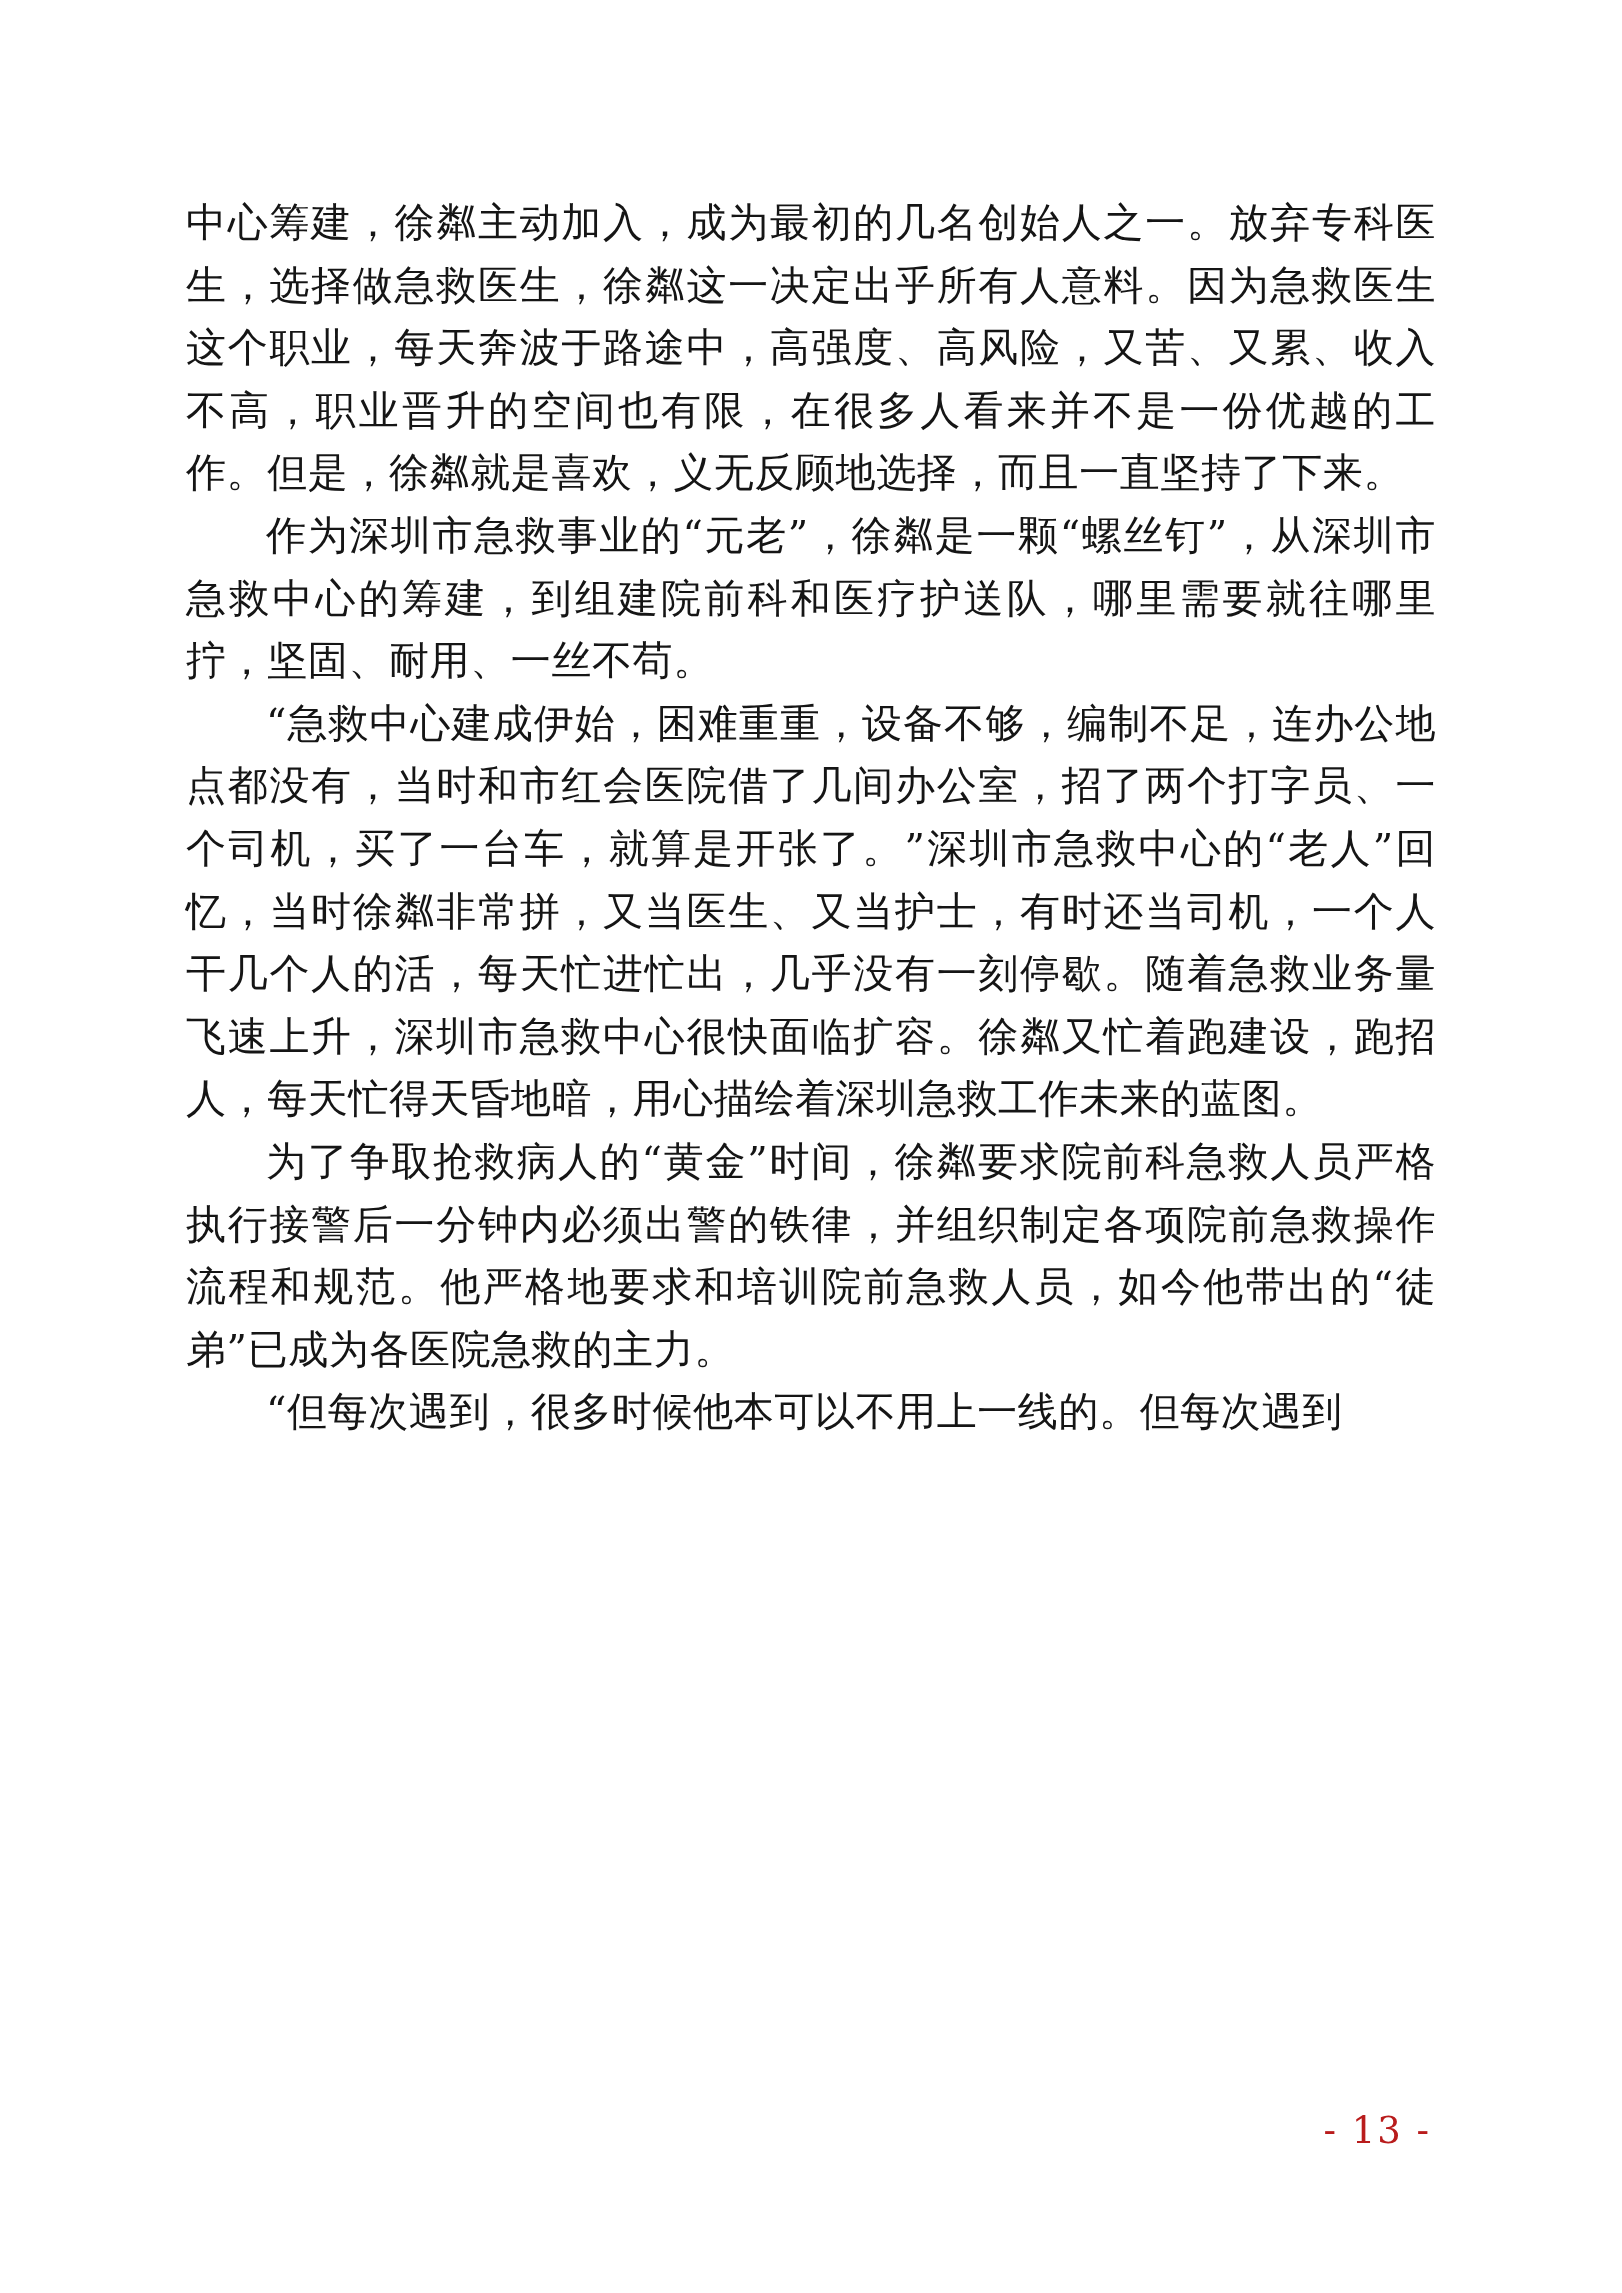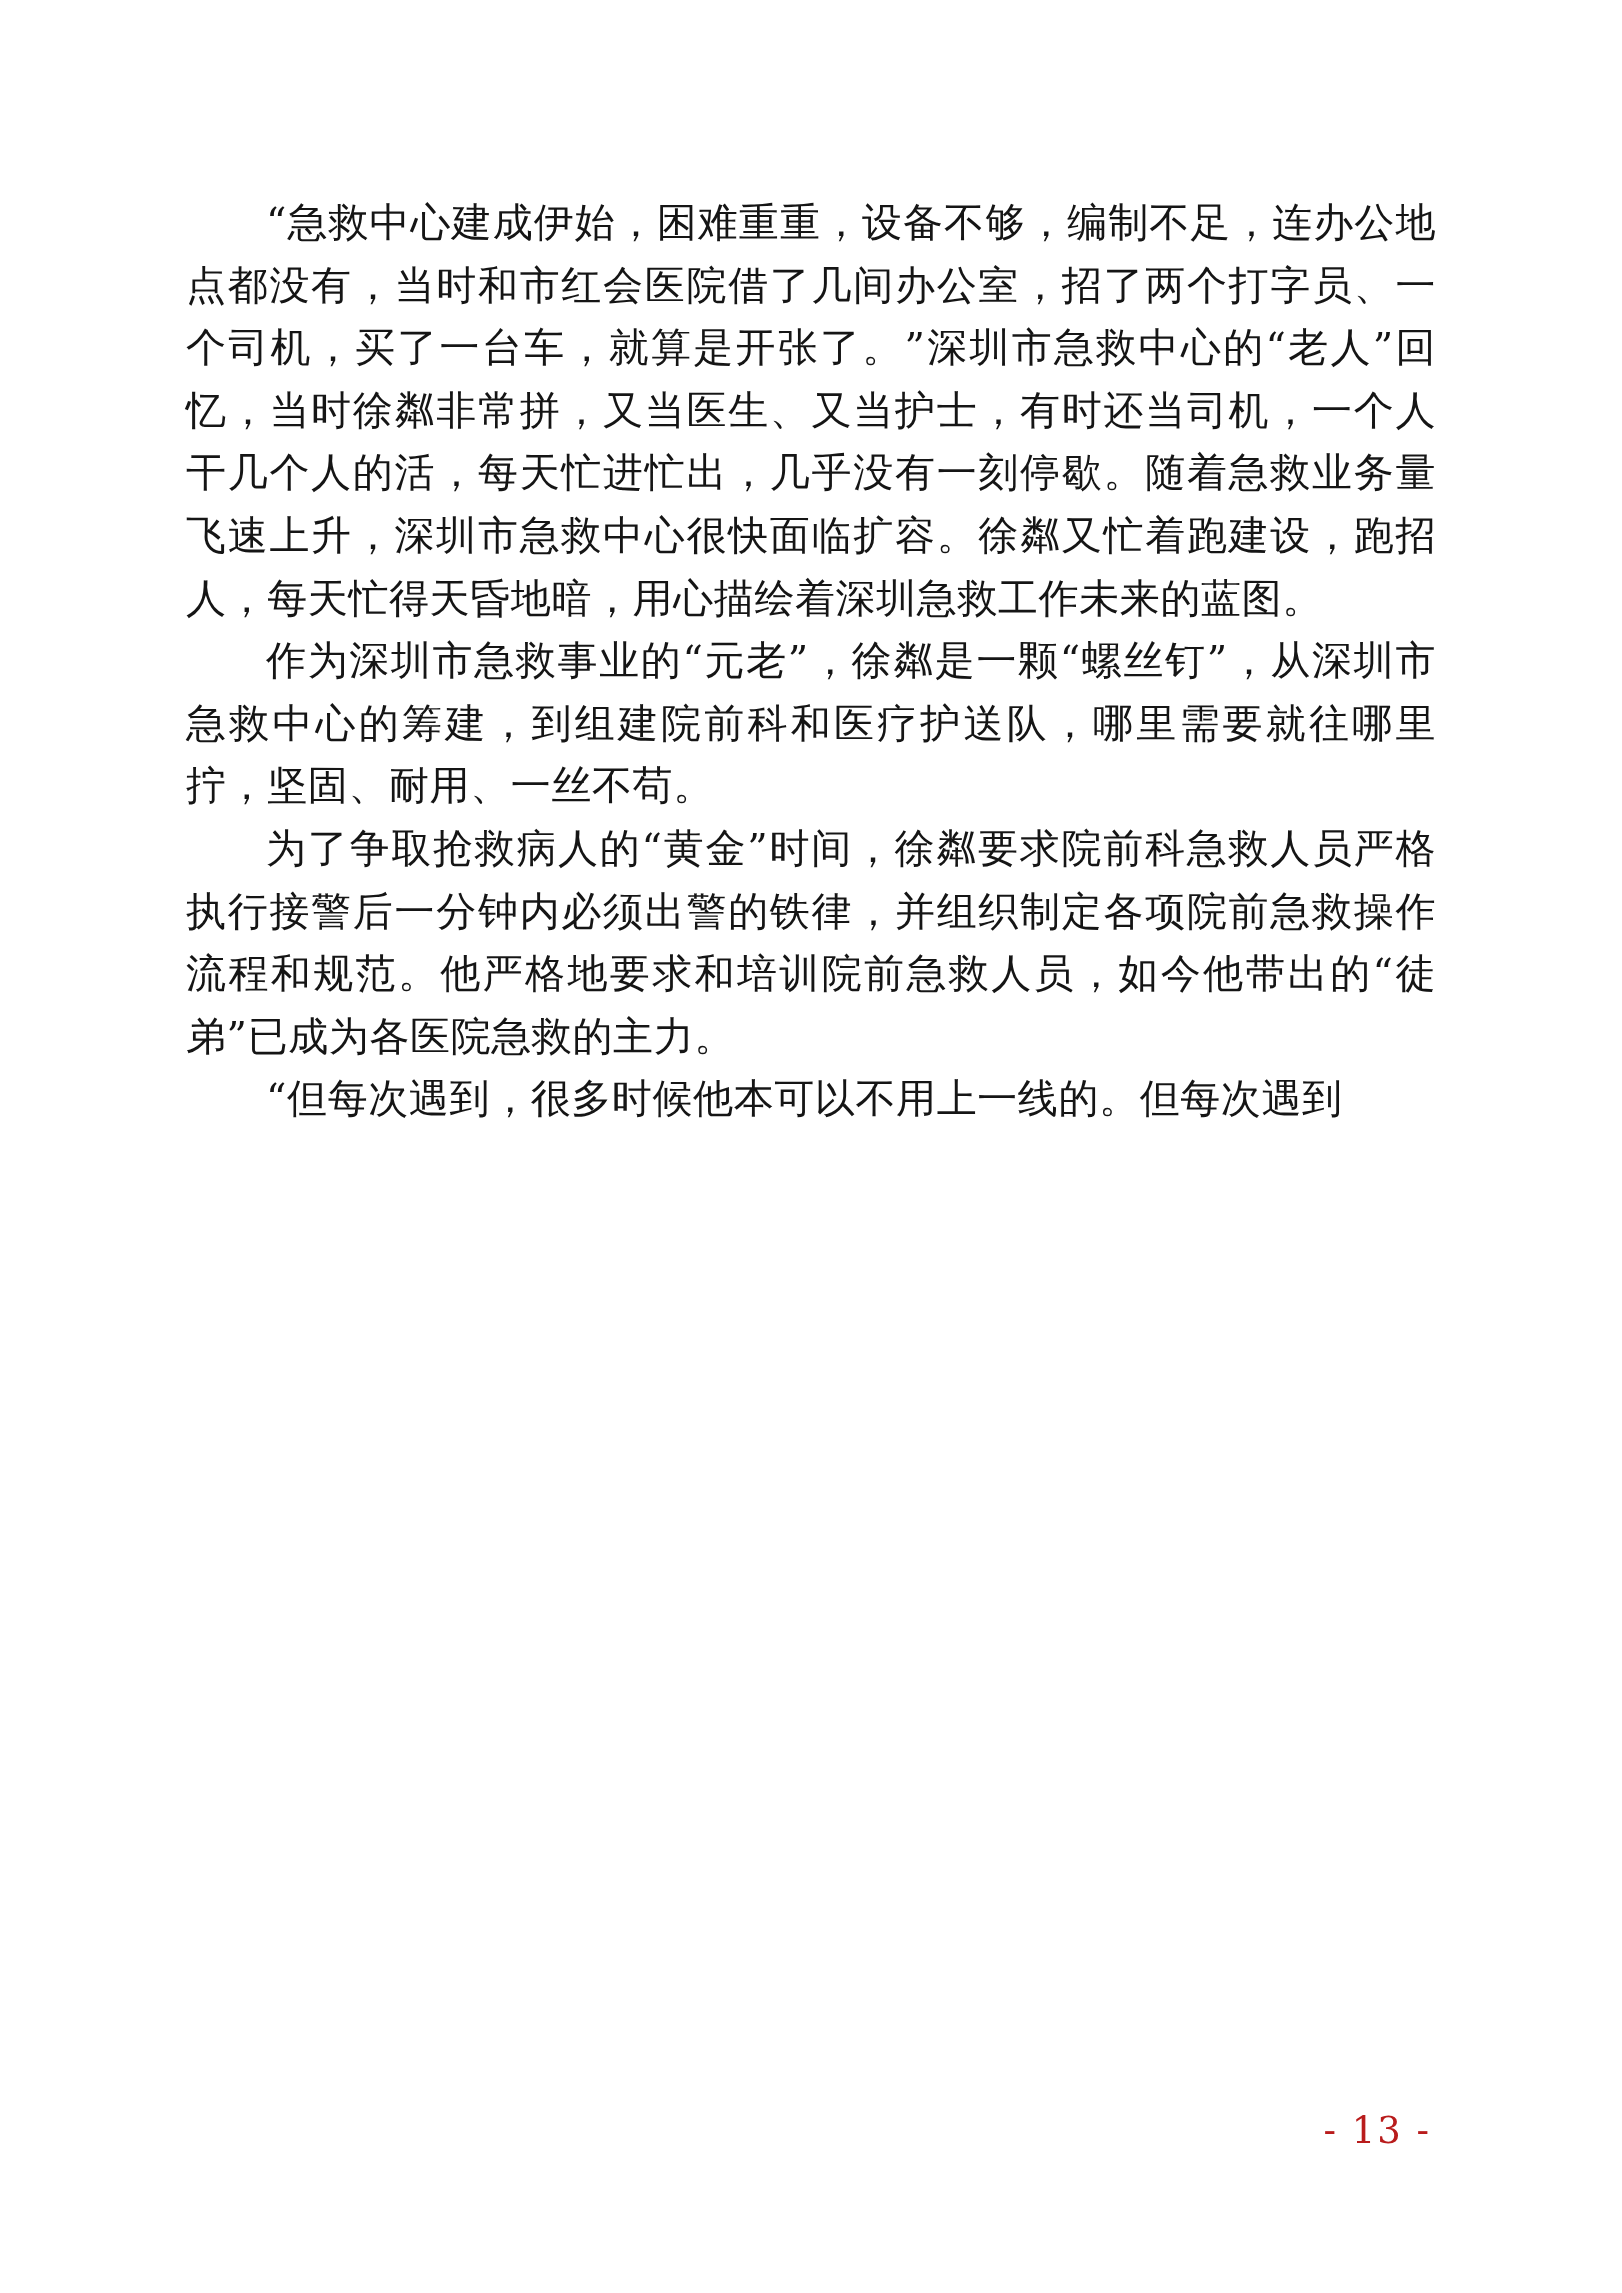--- a/index.html
+++ b/index.html
@@ -45,20 +45,21 @@
     letter-spacing: 2px;
     color: #b91c1c;
     font-family: "DejaVu Serif", serif;
   }
 </style>
 </head>
 <body>
 
 <div class="page">
   <div class="body-text">
+    <p class="para">中心筹建，徐粼主动加入，成为最初的几名创始人之一。放弃专科医生，选择做急救医生，徐粼这一决定出乎所有人意料。因为急救医生这个职业，每天奔波于路途中，高强度、高风险，又苦、又累、收入不高，职业晋升的空间也有限，在很多人看来并不是一份优越的工作。但是，徐粼就是喜欢，义无反顾地选择，而且一直坚持了下来。</p>
+    <p class="para indent">作为深圳市急救事业的“元老”，徐粼是一颗“螺丝钉”，从深圳市急救中心的筹建，到组建院前科和医疗护送队，哪里需要就往哪里拧，坚固、耐用、一丝不苟。</p>
     <p class="para indent">“急救中心建成伊始，困难重重，设备不够，编制不足，连办公地点都没有，当时和市红会医院借了几间办公室，招了两个打字员、一个司机，买了一台车，就算是开张了。”深圳市急救中心的“老人”回忆，当时徐粼非常拼，又当医生、又当护士，有时还当司机，一个人干几个人的活，每天忙进忙出，几乎没有一刻停歇。随着急救业务量飞速上升，深圳市急救中心很快面临扩容。徐粼又忙着跑建设，跑招人，每天忙得天昏地暗，用心描绘着深圳急救工作未来的蓝图。</p>
-    <p class="para indent">作为深圳市急救事业的“元老”，徐粼是一颗“螺丝钉”，从深圳市急救中心的筹建，到组建院前科和医疗护送队，哪里需要就往哪里拧，坚固、耐用、一丝不苟。</p>
     <p class="para indent">为了争取抢救病人的“黄金”时间，徐粼要求院前科急救人员严格执行接警后一分钟内必须出警的铁律，并组织制定各项院前急救操作流程和规范。他严格地要求和培训院前急救人员，如今他带出的“徒弟”已成为各医院急救的主力。</p>
     <p class="para indent">“但每次遇到，很多时候他本可以不用上一线的。但每次遇到</p>
   </div>
   <div class="page-number">- 13 -</div>
 </div>
 
 
 </body></html>

